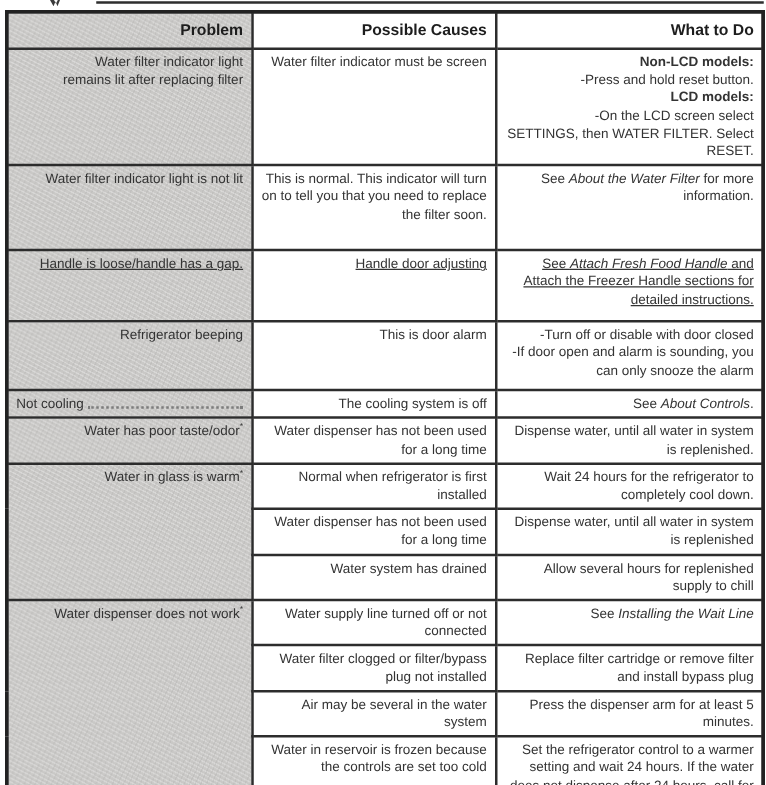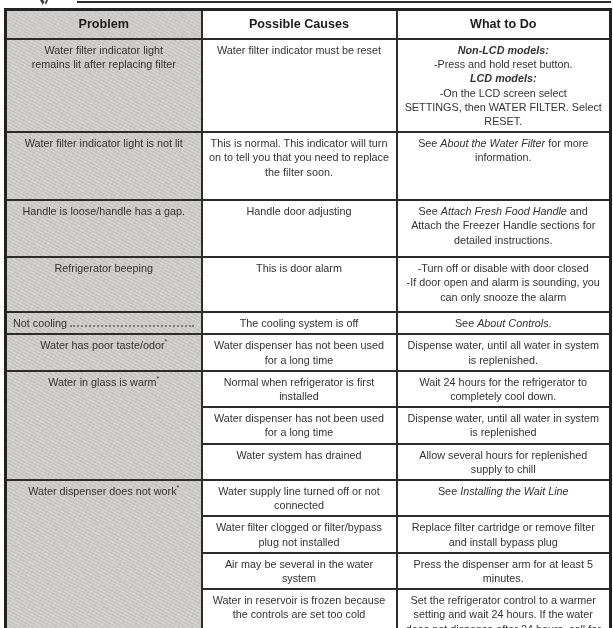--- a/index.html
+++ b/index.html
@@ -18,39 +18,39 @@
   table.ts{
     position:absolute;left:4px;top:8px;width:605px;
     border-collapse:collapse;table-layout:fixed;
     color:#333;
   }
   table.ts col.c1{width:196px;}
   table.ts col.c2{width:195px;}
   table.ts col.c3{width:214px;}
   table.ts th, table.ts td{
     border:2px solid #2c2c2c;
-    vertical-align:top;text-align:center;
+    vertical-align:top;text-align:right;
     padding:3px 6px 3px 6px;
     font-size:10.8px;line-height:14.2px;
     overflow:hidden;
   }
   table.ts{border:3px solid #222;border-bottom-width:5px;}
   table.ts th{
     font-size:12.6px;line-height:15px;font-weight:bold;color:#1d1d1d;
     padding-top:6px;padding-bottom:6px;
   }
   .shaded{
     background-color:#c9c8c6;
     background-image:
       repeating-linear-gradient(115deg, rgba(0,0,0,0.045) 0px, rgba(0,0,0,0.045) 1px, transparent 1px, transparent 4px),
       repeating-linear-gradient(28deg, rgba(255,255,255,0.30) 0px, rgba(255,255,255,0.30) 1px, transparent 1px, transparent 3px);
   }
   .pre{white-space:pre-line;}
   .seg-i{font-style:italic;}
-  .seg-bi{font-style:italic;font-weight:bold;}
+  .seg-bi{font-weight:bold;}
   sup.mark{font-size:7px;vertical-align:super;line-height:0;}
   .prob-flex{display:flex;align-items:flex-start;}
   .leader{flex:1 1 auto;min-width:12px;border-bottom:2px dotted #7c7c7c;height:9px;margin-left:3px;margin-right:1px;}
 </style>
 </head>
 <body>
 
 <div class="top-rule"></div>
 <div class="crop-mark"></div>
 
@@ -66,39 +66,39 @@
         <th>Possible Causes</th>
         <th>What to Do</th>
       </tr>
   </thead>
   <tbody>
       <tr style="height: 89px;">
         <td class="shaded" rowspan="1">
           <div><span class="pre">Water filter indicator light
 remains lit after replacing filter</span></div>
         </td>
-        <td class="pre">Water filter indicator must be reset</td>
+        <td class="pre">Water filter indicator must be screen</td>
         <td class="pre"><span class="seg-bi">Non-LCD models:
 </span><span>-Press and hold reset button.
 </span><span class="seg-bi">LCD models:
 </span><span>-On the LCD screen select
 SETTINGS, then WATER FILTER. Select
 RESET.</span></td>
       </tr>
       <tr style="height: 68px;">
         <td class="shaded" rowspan="1">
           <div><span class="pre">Water filter indicator light is not lit</span></div>
         </td>
         <td class="pre">This is normal. This indicator will turn
 on to tell you that you need to replace
 the filter soon.</td>
         <td class="pre"><span>See </span><span class="seg-i">About the Water Filter</span><span> for more
 information.</span></td>
       </tr>
-      <tr style="height: 57px;">
+      <tr style="height: 57px; text-decoration: underline;">
         <td class="shaded" rowspan="1">
           <div><span class="pre">Handle is loose/handle has a gap.</span></div>
         </td>
         <td class="pre">Handle door adjusting</td>
         <td class="pre"><span>See </span><span class="seg-i">Attach Fresh Food Handle</span><span> and
 Attach the Freezer Handle sections for
 detailed instructions.</span></td>
       </tr>
       <tr style="height: 55px; margin-left: 26px;">
         <td class="shaded" rowspan="1">

